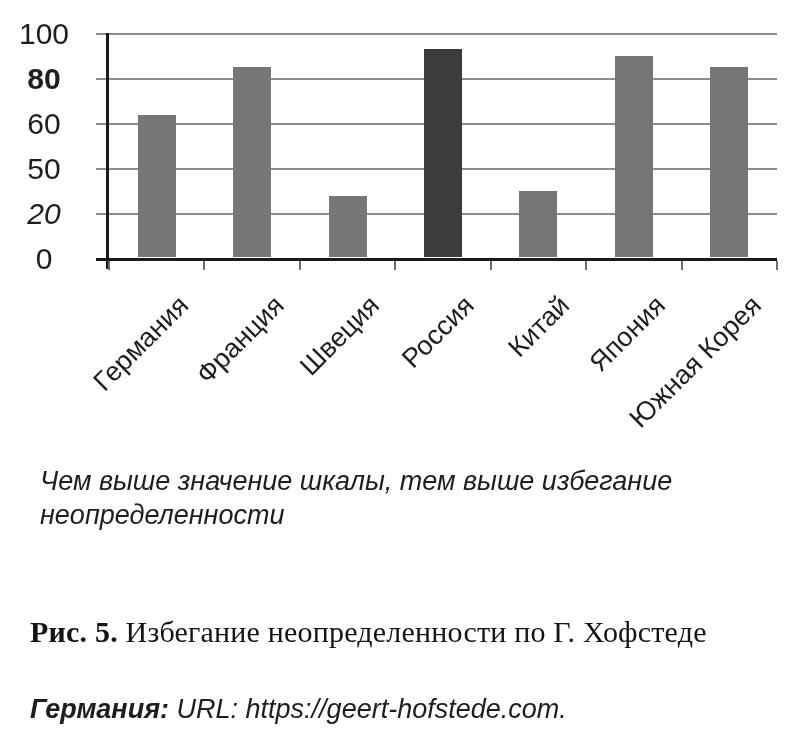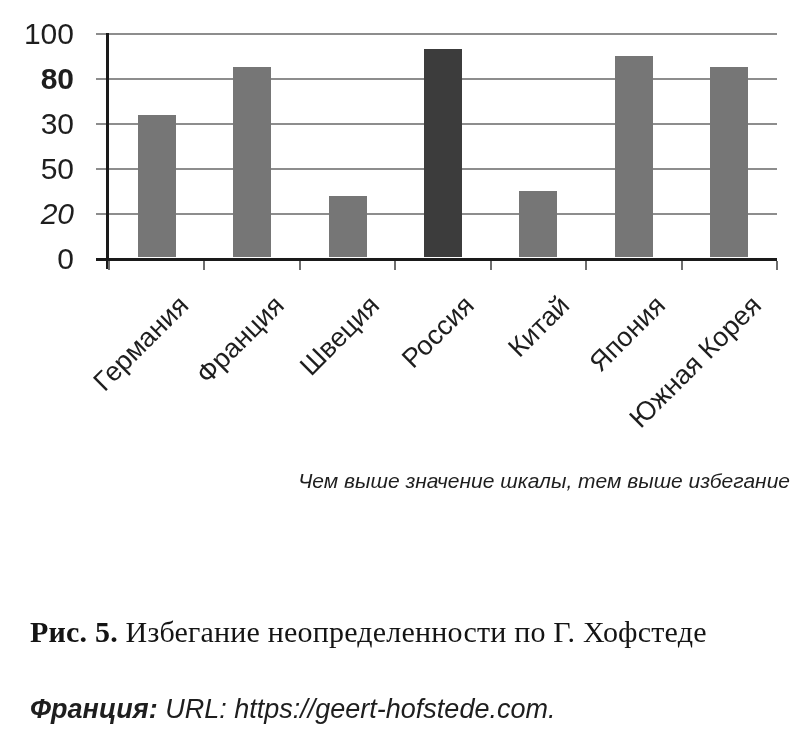--- a/index.html
+++ b/index.html
@@ -14,34 +14,34 @@
   }
   
   #chart { position: absolute; left: 0; top: 0; width: 800px; height: 460px; }
   .gridline { position: absolute; height: 2px; }
   .baseline { position: absolute; height: 3.5px; }
   .y-axis-line { position: absolute; }
   .x-tick { position: absolute; width: 2px; height: 9.5px; background: #6e6e6e; }
   .bar { position: absolute; }
   .y-tick-label {
     position: absolute; left: 14px; width: 60px;
-    text-align: right; font-size: 30px; line-height: 30px; color: #1e1e1e;
+    text-align: center; font-size: 30px; line-height: 30px; color: #1e1e1e;
   }
   .x-cat-label {
     position: absolute; top: 290px;
     font-size: 27px; line-height: 30px; color: #1e1e1e;
     white-space: nowrap;
     transform: rotate(-45deg);
     transform-origin: 100% 0;
   }
   
   #chart-note {
     position: absolute; left: 40px; right: 10px; top: 464px;
-    text-align: right; font-style: italic;
-    font-size: 21px; line-height: 34px; color: #1e1e1e;
+    text-align: left; font-style: italic;
+    font-size: 27px; line-height: 34px; color: #1e1e1e;
   }
   #fig-caption {
     position: absolute; left: 30px; right: 10px; top: 615px;
     font-family: "Liberation Serif", serif;
     font-size: 30px; line-height: 34px; letter-spacing: 0.2px; color: #141414;
   }
   #fig-caption .cap-label { font-weight: bold; }
   #source-line {
     position: absolute; left: 30px; right: 10px; top: 694px;
     font-style: italic; font-size: 27px; line-height: 31px; color: #1e1e1e;
@@ -58,21 +58,21 @@
         <div class="gridline" style="left: 96px; width: 681px; top: 212.9px; background: rgb(141, 141, 141);"></div>
         <div class="gridline" style="left: 96px; width: 681px; top: 167.8px; background: rgb(141, 141, 141);"></div>
         <div class="gridline" style="left: 96px; width: 681px; top: 122.7px; background: rgb(141, 141, 141);"></div>
         <div class="gridline" style="left: 96px; width: 681px; top: 77.6px; background: rgb(141, 141, 141);"></div>
         <div class="gridline" style="left: 96px; width: 681px; top: 32.5px; background: rgb(141, 141, 141);"></div>
       </div>
     <div id="y-labels">
         <div class="y-tick-label" style="top: 244px;">0</div>
         <div class="y-tick-label" style="top: 198.9px; font-style: italic;">20</div>
         <div class="y-tick-label" style="top: 153.8px;">50</div>
-        <div class="y-tick-label" style="top: 108.7px;">30</div>
+        <div class="y-tick-label" style="top: 108.7px;">60</div>
         <div class="y-tick-label" style="top: 63.6px; font-weight: bold;">80</div>
         <div class="y-tick-label" style="top: 18.5px;">100</div>
       </div>
     <div class="y-axis-line" style="left: 106px; width: 3px; top: 33px; height: 235.5px; background: rgb(26, 26, 26);"></div>
     <div id="bars">
         <div class="bar" style="left: 137.714px; width: 38px; top: 114.68px; height: 142.82px; background: rgb(118, 118, 118);"></div>
         <div class="bar" style="left: 233.143px; width: 38px; top: 67.325px; height: 190.175px; background: rgb(118, 118, 118);"></div>
         <div class="bar" style="left: 328.571px; width: 38px; top: 195.86px; height: 61.64px; background: rgb(118, 118, 118);"></div>
         <div class="bar" style="left: 424px; width: 38px; top: 49.285px; height: 208.215px; background: rgb(60, 60, 60);"></div>
         <div class="bar" style="left: 519.429px; width: 38px; top: 191.35px; height: 66.15px; background: rgb(118, 118, 118);"></div>
@@ -96,23 +96,24 @@
         <div class="x-cat-label" style="right: 436.429px;">Швеция</div>
         <div class="x-cat-label" style="right: 341px;">Россия</div>
         <div class="x-cat-label" style="right: 245.571px;">Китай</div>
         <div class="x-cat-label" style="right: 150.143px;">Япония</div>
         <div class="x-cat-label" style="right: 54.7143px;">Южная Корея</div>
       </div>
   </div>
 
   <div id="chart-note">
     <span>Чем выше значение шкалы, тем выше избегание</span><br>
+    <span>неопределенности</span>
   </div>
 
   <div id="fig-caption">
     <span class="cap-label">Рис. 5.</span><span> Избегание неопределенности по Г. Хофстеде</span>
   </div>
 
   <div id="source-line">
-    <span class="src-label">Франция:</span><span> URL: https://geert-hofstede.com.</span>
+    <span class="src-label">Германия:</span><span> URL: https://geert-hofstede.com.</span>
   </div>
 
 </div>
 
 </body></html>

